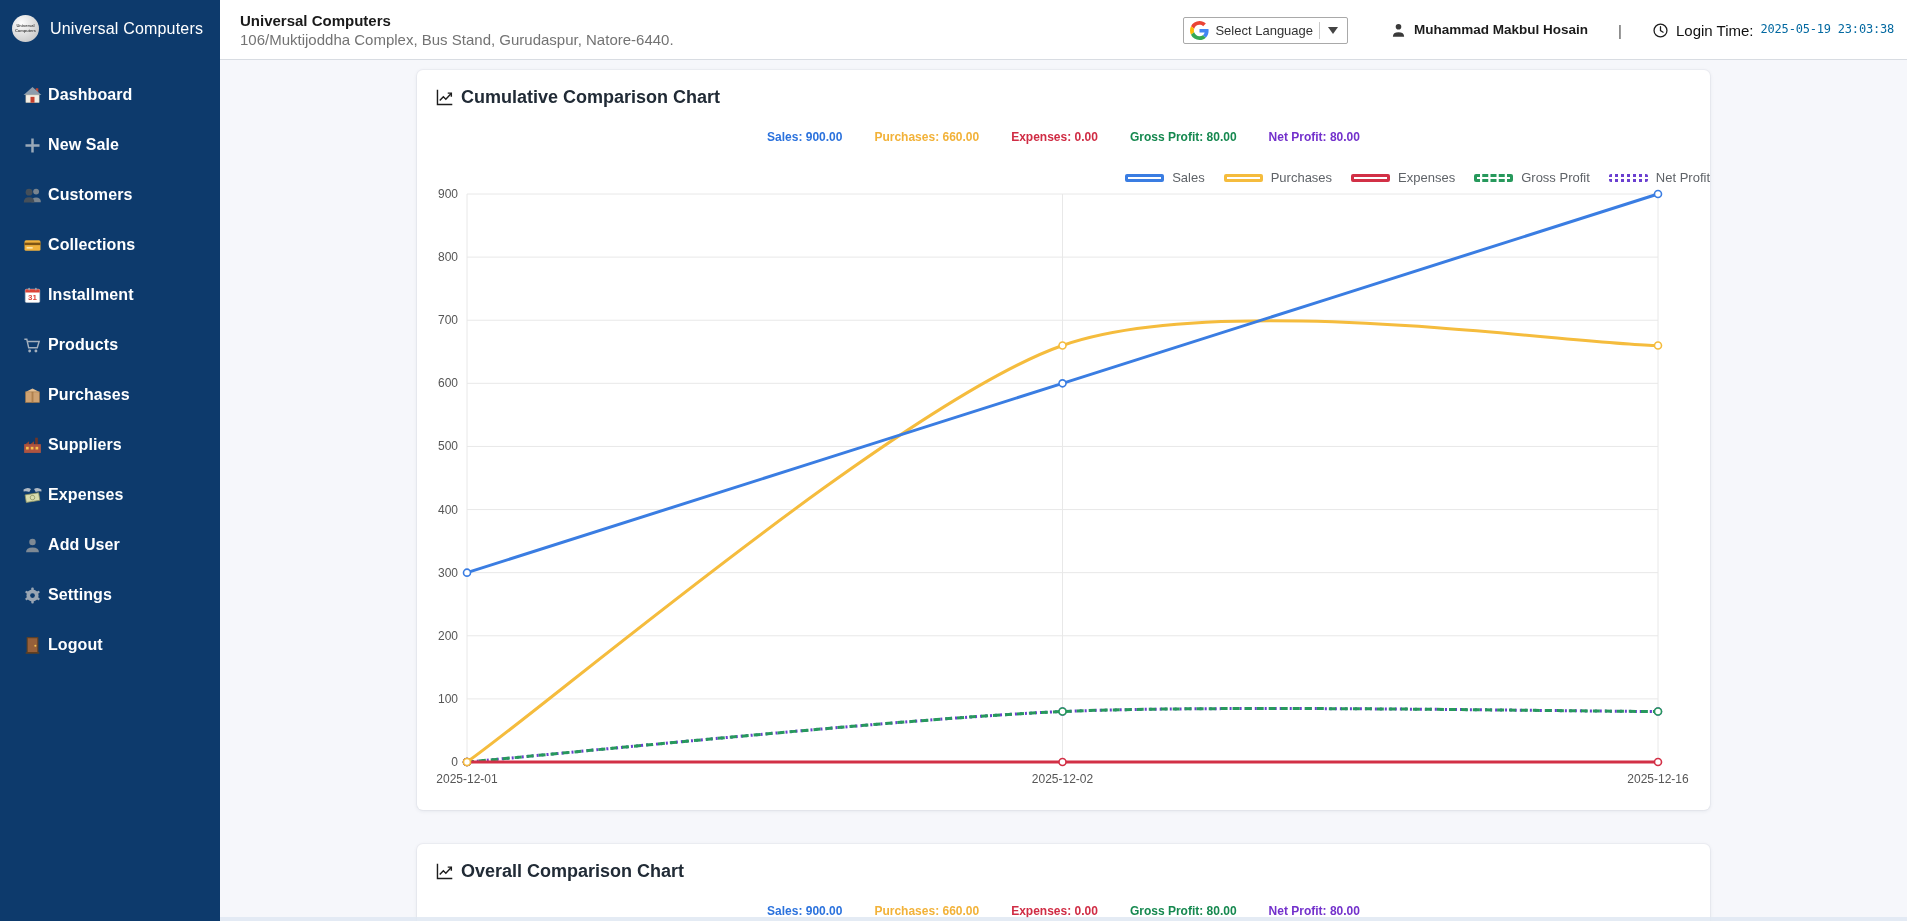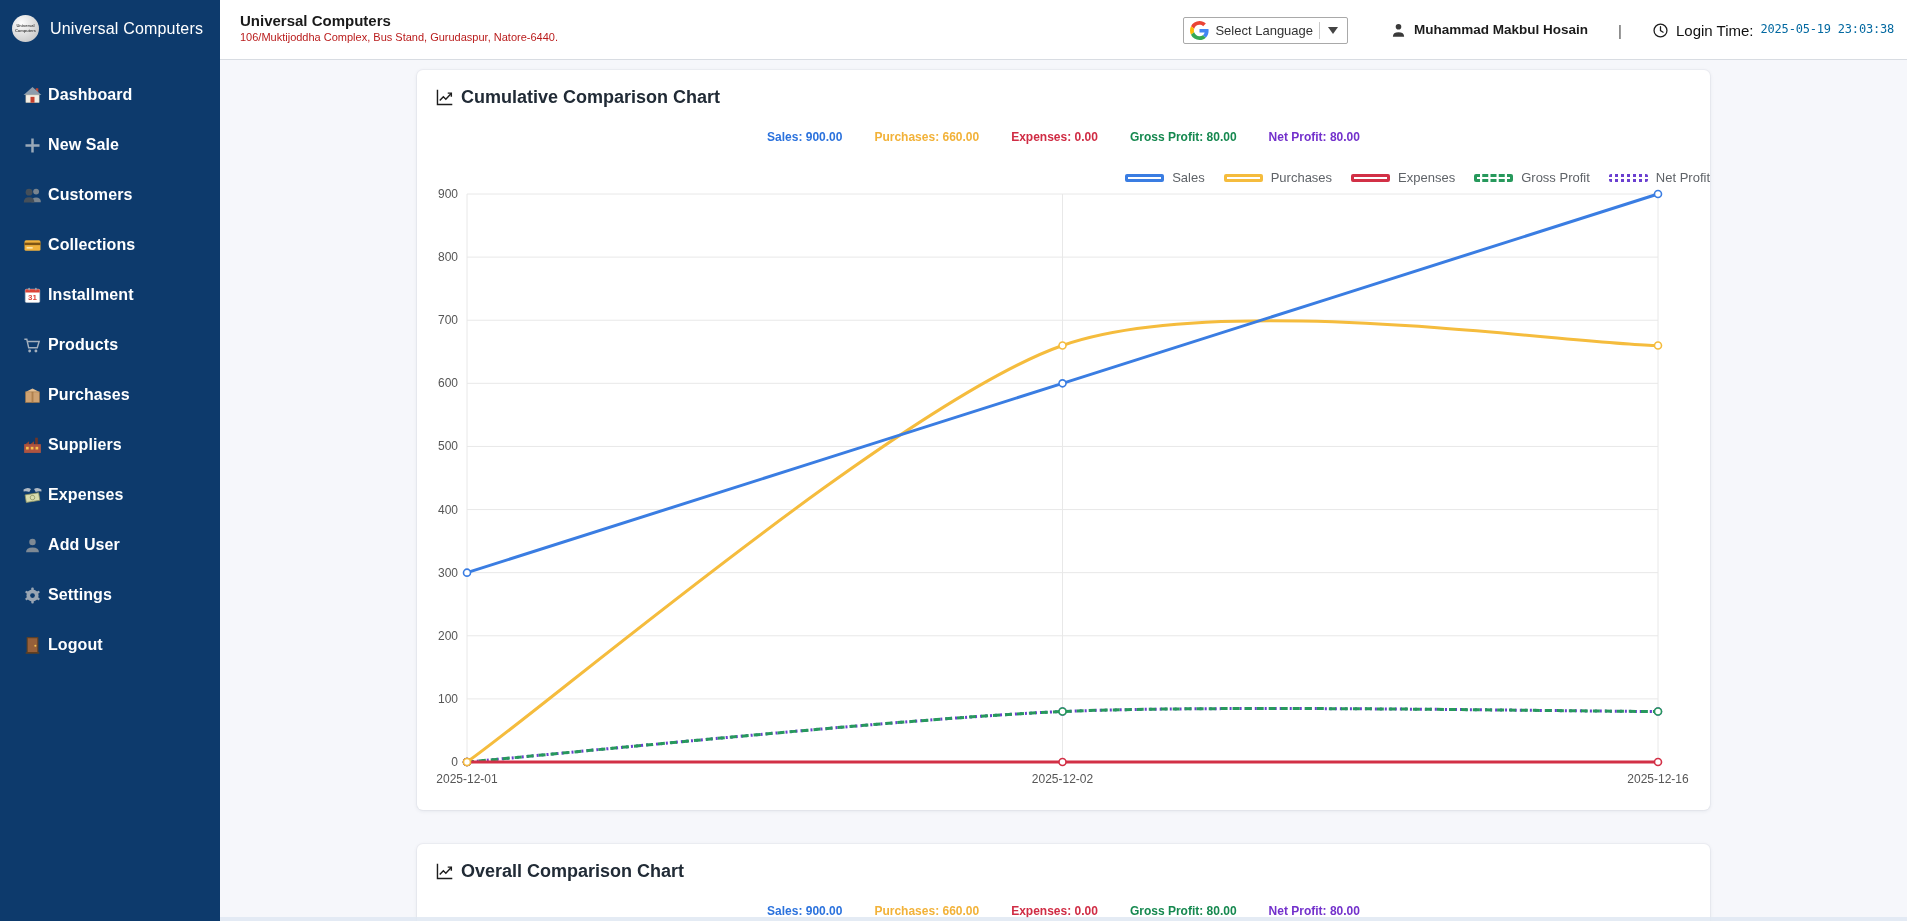--- a/index.html
+++ b/index.html
@@ -14,21 +14,21 @@
   .brand-name { color:#fff; font-size:16px; font-weight:400; letter-spacing:.2px; white-space:nowrap; }
   .nav { list-style:none; margin-top:28px; }
   .nav li { height:50px; display:flex; align-items:center; padding-left:23px; cursor:pointer; }
   .nav li .nav-icon svg, .brand-logo svg, .g-icon svg, .user-icon svg, .clock-icon svg, .trend-icon svg { width:100%; height:100%; display:block; }
   .nav li .nav-icon { width:19px; height:19px; margin-right:6px; flex:0 0 auto; display:inline-flex; }
   .nav li .nav-label { color:#fff; font-size:16px; font-weight:700; letter-spacing:.1px; }
 
   
   .header { position:absolute; left:220px; top:0; right:0; height:60px; background:#fff; border-bottom:1px solid #d8dce2; z-index:4; }
   .header-company { position:absolute; left:20px; top:12px; font-size:15px; font-weight:700; color:#1a1a1a; }
-  .header-address { position:absolute; left:20px; top:31px; font-size:11px; color:#b91c1c; }
+  .header-address { position:absolute; left:20px; top:31px; font-size:15px; color:#737373; }
   .header-right { position:absolute; right:13px; top:0; height:60px; display:flex; align-items:center; gap:28px; }
   .translate-box { display:flex; align-items:center; gap:6px; border:1px solid #a9a9a9; background:#fff; height:27px; padding:0 7px 0 6px; border-radius:2px; cursor:pointer; margin-right:14px; }
   .translate-box .g-icon { width:19px; height:19px; }
   .translate-label { font-size:13px; color:#333; }
   .translate-divider { width:1px; height:17px; background:#c9c9c9; }
   .translate-caret { width:0; height:0; border-left:5px solid transparent; border-right:5px solid transparent; border-top:7px solid #444; margin:0 2px; }
   .user-chip { display:flex; align-items:flex-start; gap:7px; }
   .user-chip .user-icon { width:17px; height:17px; }
   .user-name { font-size:13.5px; font-weight:700; color:#1c1c1c; }
   .meta-sep { color:#555; font-size:15px; padding:0 2px; }

